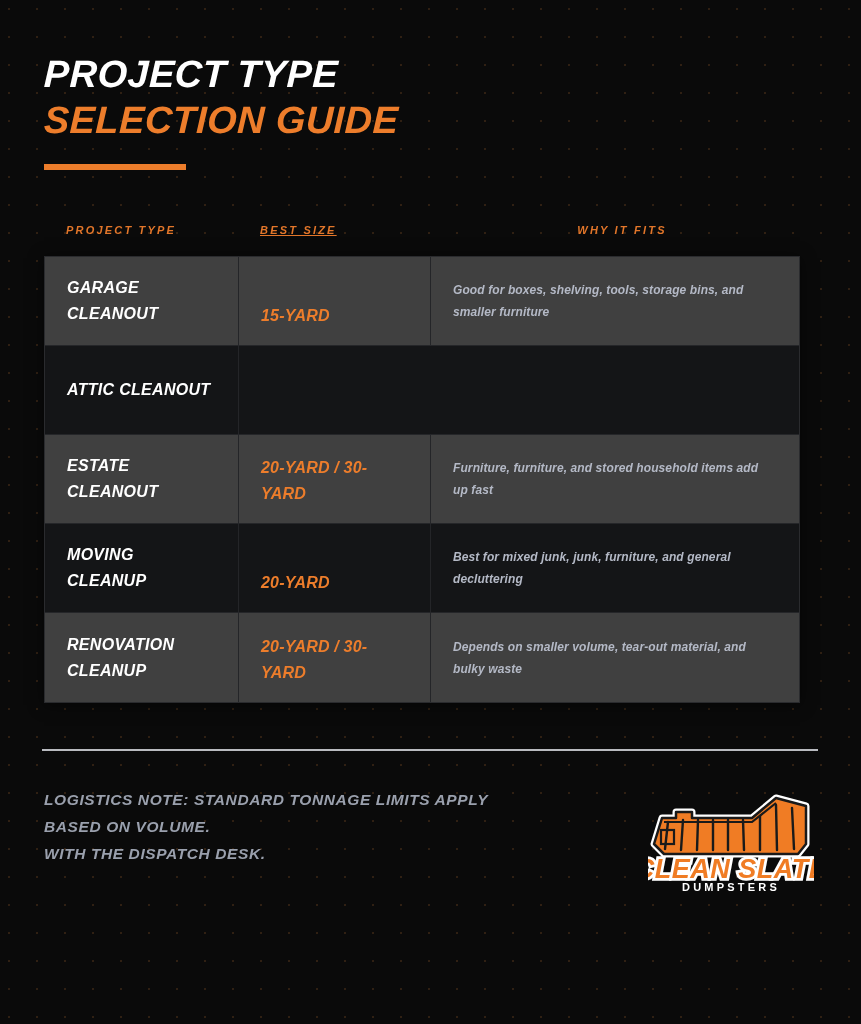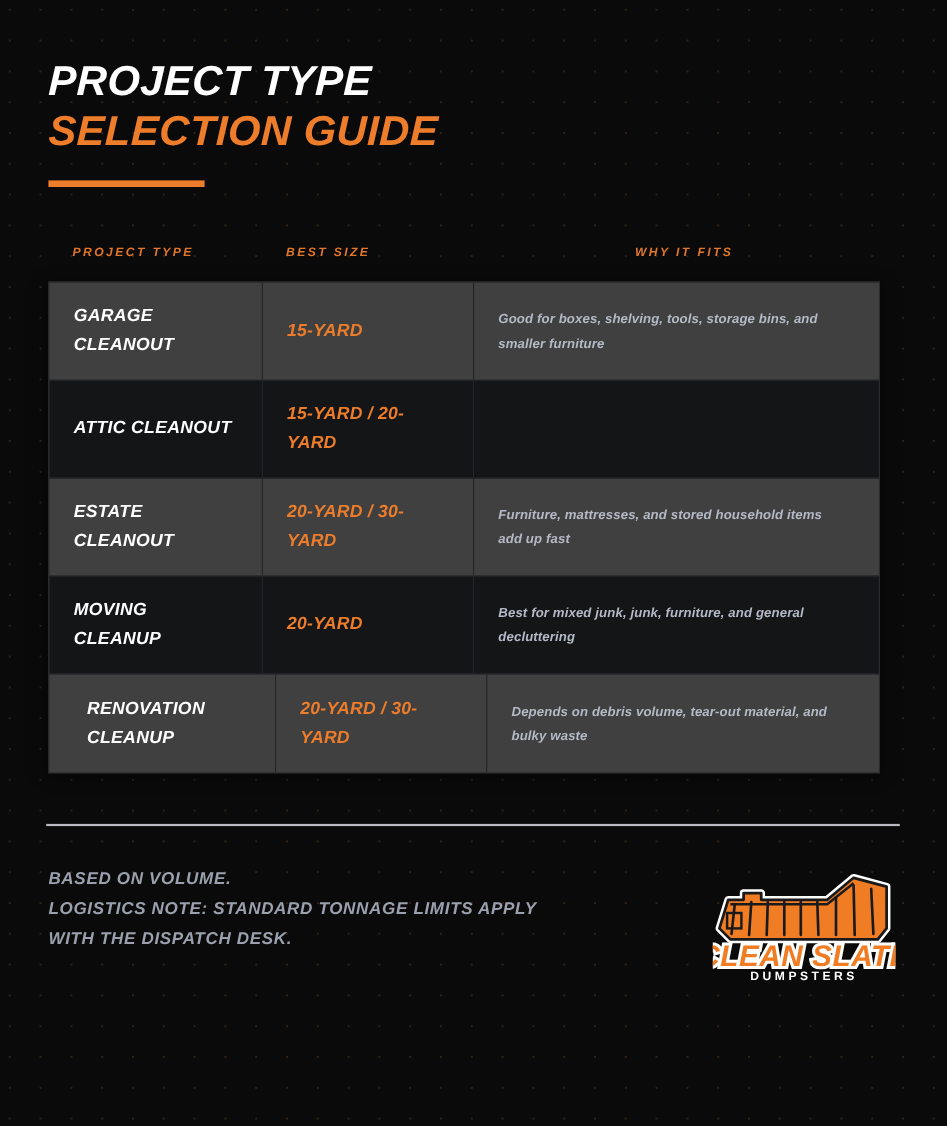--- a/index.html
+++ b/index.html
@@ -87,52 +87,52 @@
   .th {
     font-size: 11px;
     font-weight: 700;
     font-style: italic;
     color: #E2762A;
     letter-spacing: 2.2px;
     text-transform: uppercase;
     white-space: nowrap;
   }
   .col-1 { width: 194px; flex: 0 0 194px; padding-left: 22px; box-sizing: border-box; }
-  .col-2 { width: 192px; flex: 0 0 192px; padding-left: 22px; box-sizing: border-box; }
+  .col-2 { width: 192px; flex: 0 0 192px; padding-left: 22px; box-sizing: border-box; text-decoration: underline; }
   .col-3 { flex: 1 1 auto; padding-left: 22px; padding-right: 26px; box-sizing: border-box; text-align: center; }
 
   .table {
     position: absolute;
     left: 44px;
     top: 256px;
     width: 756px;
     background: #404040;
     border: 1px solid #2a2b2e;
     box-sizing: border-box;
     box-shadow: 0 2px 14px rgba(0,0,0,0.55);
   }
   .row {
     display: flex;
     align-items: center;
     min-height: 89px;
     border-bottom: 1px solid #252629;
     box-sizing: border-box;
   }
-  .row:last-child { border-bottom: none; padding-left: 12px; }
+  .row:last-child { border-bottom: none; }
   .row.alt { background: #141517; }
 
   .cell {
     box-sizing: border-box;
     padding: 16px 22px;
     align-self: stretch;
     display: flex;
     align-items: center;
   }
   .cell.c1 { width: 194px; flex: 0 0 194px; border-right: 1px solid #242528; }
-  .cell.c2 { width: 192px; flex: 0 0 192px; border-right: 1px solid #242528; }
+  .cell.c2 { width: 192px; flex: 0 0 192px; border-right: 1px solid #242528; align-items: flex-end; }
   .cell.c3 { flex: 1 1 auto; padding-right: 28px; }
 
   .project-name {
     font-size: 16px;
     line-height: 26px;
     font-weight: 700;
     font-style: italic;
     color: #ffffff;
     text-transform: uppercase;
     letter-spacing: 0.3px;
@@ -220,34 +220,31 @@
       </div>
       <div class="cell c3">
         <span class="why-fits">Good for boxes, shelving, tools, storage bins, and smaller furniture</span>
       </div>
     </div>
 
     <div class="row alt">
       <div class="cell c1">
         <span class="project-name">ATTIC CLEANOUT</span>
       </div>
-      <div class="cell c2">
-        <span class="best-size">15-YARD / 20-YARD</span>
-      </div>
     </div>
 
     <div class="row">
       <div class="cell c1">
         <span class="project-name">ESTATE CLEANOUT</span>
       </div>
       <div class="cell c2">
         <span class="best-size">20-YARD / 30-YARD</span>
       </div>
       <div class="cell c3">
-        <span class="why-fits">Furniture, mattresses, and stored household items add up fast</span>
+        <span class="why-fits">Furniture, furniture, and stored household items add up fast</span>
       </div>
     </div>
 
     <div class="row alt">
       <div class="cell c1">
         <span class="project-name">MOVING CLEANUP</span>
       </div>
       <div class="cell c2">
         <span class="best-size">20-YARD</span>
       </div>
@@ -257,31 +254,31 @@
     </div>
 
     <div class="row">
       <div class="cell c1">
         <span class="project-name">RENOVATION CLEANUP</span>
       </div>
       <div class="cell c2">
         <span class="best-size">20-YARD / 30-YARD</span>
       </div>
       <div class="cell c3">
-        <span class="why-fits">Depends on debris volume, tear-out material, and bulky waste</span>
+        <span class="why-fits">Depends on smaller volume, tear-out material, and bulky waste</span>
       </div>
     </div>
 
   </div>
 
   <div class="footer-rule"></div>
 
   <div class="footer">
+    <div class="note-line">LOGISTICS NOTE: STANDARD TONNAGE LIMITS APPLY</div>
     <div class="note-line">BASED ON VOLUME.</div>
-    <div class="note-line">LOGISTICS NOTE: STANDARD TONNAGE LIMITS APPLY</div>
     <div class="note-line">WITH THE DISPATCH DESK.</div>
   </div>
 
   <div class="logo">
     <svg width="166" height="102" viewBox="0 0 166 102">
 
       <g>
         <path d="M6 52 L14 26 L28 26 L28 20 L44 20 L44 26 L104 26 L128 6 L158 14 L158 52 L150 62 L16 62 Z" fill="none" stroke="#ffffff" stroke-width="7" stroke-linejoin="round"></path>
         <path d="M6 52 L14 26 L28 26 L28 20 L44 20 L44 26 L104 26 L128 6 L158 14 L158 52 L150 62 L16 62 Z" fill="#F07C24" stroke="#1a1a1a" stroke-width="2.5" stroke-linejoin="round"></path>
 

